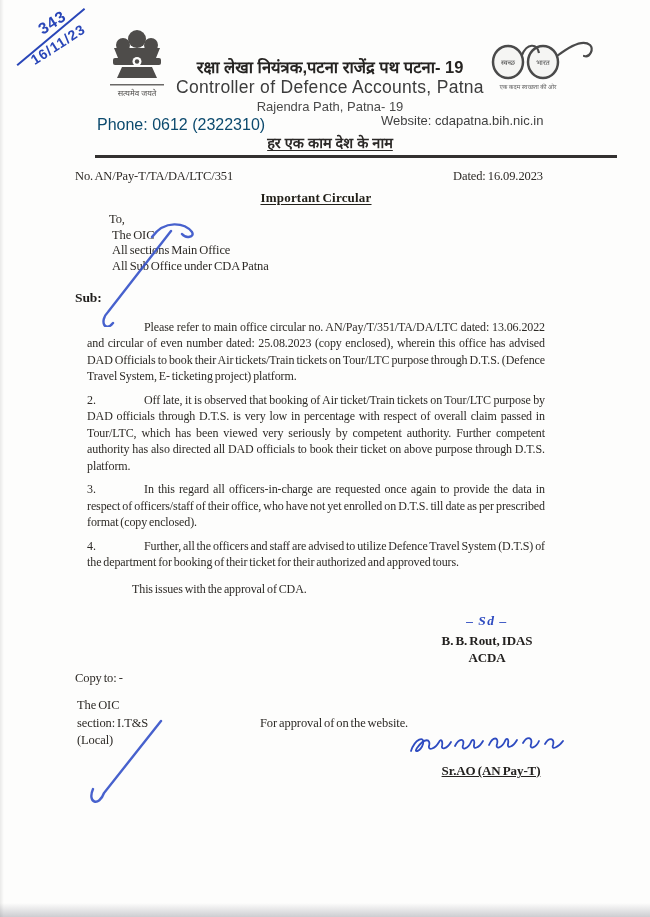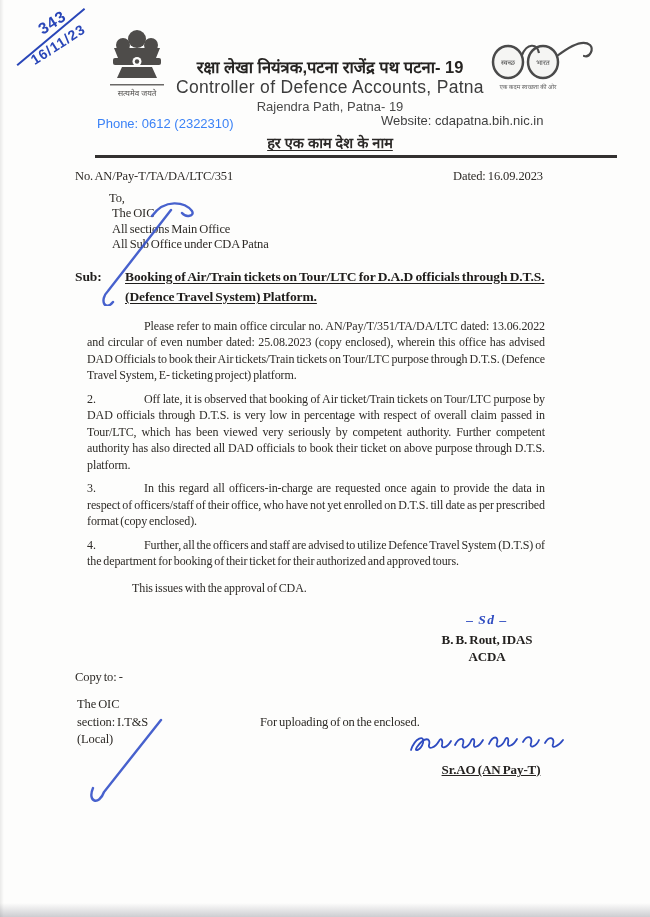--- a/index.html
+++ b/index.html
@@ -17,21 +17,21 @@
   .diary-slash{width:88px;height:2px;background:#2946b8;transform:rotate(-7deg);margin:1px 0 1px 4px;}
   .diary-date{font-size:14px;letter-spacing:1px;}
 
   .emblem{position:absolute;left:106px;top:26px;}
   .glasses{position:absolute;left:482px;top:32px;}
 
   .hdr{position:absolute;left:30px;right:20px;text-align:center;font-family:"Liberation Sans",sans-serif;}
   .hdr-hindi{top:55px;font-size:16.5px;font-weight:bold;color:#262422;}
   .hdr-eng{top:77px;font-size:17.5px;color:#3c3c3c;letter-spacing:.3px;}
   .hdr-addr{top:99px;font-size:13px;color:#4a4a4a;}
-  .hdr-phone{position:absolute;left:97px;top:116px;font-family:"Liberation Sans",sans-serif;font-size:13px;color:#3b82f6;}
+  .hdr-phone{position:absolute;left:97px;top:116px;font-family:"Liberation Sans",sans-serif;font-size:16px;color:#0c4a6e;}
   .hdr-web{position:absolute;left:381px;top:113px;font-family:"Liberation Sans",sans-serif;font-size:13px;color:#3f3f3f;}
   .hdr-slogan{top:132px;font-size:14.5px;font-weight:bold;color:#2b2927;
          text-decoration:underline;text-underline-offset:2px;}
   .divider{position:absolute;left:95px;right:33px;top:155px;height:2.5px;background:#333130;}
 
   
   .doc-flow{position:absolute;top:168px;left:75px;width:482px;
          font-size:12px;line-height:16.5px;letter-spacing:-.1px;word-spacing:-1px;}
   .ref-row{display:flex;justify-content:space-between;font-size:12.5px;}
   .ref-date{padding-right:14px;}
@@ -106,34 +106,34 @@
   <div class="hdr hdr-slogan" style="position:absolute;">हर एक काम देश के नाम</div>
   <div class="divider"></div>
 
   <div class="doc-flow">
 
     <div class="ref-row">
       <span>No. AN/Pay-T/TA/DA/LTC/351</span>
       <span class="ref-date">Dated: 16.09.2023</span>
     </div>
 
+    <div class="circ-title">Important Circular</div>
 
     <div class="to-block">
       <div class="salutation">To,</div>
       <div class="addr-line">The OIC</div>
       <div class="addr-line">All sections Main Office</div>
       <div class="addr-line">All Sub Office under CDA Patna</div>
       <svg class="tick1" width="122" height="116" viewBox="0 0 122 116">
         <path d="M16 112 C8 122 2 110 11 101 L74 20 M55 26 C68 8 88 12 95 21 C98 26 89 28 85 23" fill="none" stroke="#3350c8" stroke-width="2.4" stroke-linecap="round" opacity=".9"></path>
       </svg>
     </div>
 
     <div class="subject">
       <span class="subject-label">Sub:</span>
-      <span class="subject-text">Booking of Air/Train tickets on Tour/LTC for D.A.D officials through D.T.S. (Defence Travel System) Platform.</span>
     </div>
 
     <div class="paras">
       <p class="para indent">
         <span>Please refer to main office circular no. AN/Pay/T/351/TA/DA/LTC dated: 13.06.2022 and circular of even number dated: 25.08.2023 (copy enclosed), wherein this office has advised DAD Officials to book their Air tickets/Train tickets on Tour/LTC purpose through D.T.S. (Defence Travel System, E- ticketing project) platform.</span>
       </p>
       <p class="para">
         <span class="pnum">2.</span><span>Off late, it is observed that booking of Air ticket/Train tickets on Tour/LTC purpose by DAD officials through D.T.S. is very low in percentage with respect of overall claim passed in Tour/LTC, which has been viewed very seriously by competent authority. Further competent authority has also directed all DAD officials to book their ticket on above purpose through D.T.S. platform.</span>
       </p>
       <p class="para">
@@ -156,21 +156,21 @@
 
     <div class="copy-row">
       <div class="copy-recipients">
         <div>The OIC</div>
         <div>section: I.T&amp;S</div>
         <div>(Local)</div>
       </div>
       <svg class="tick2" width="90" height="94" viewBox="0 0 90 94">
         <path d="M10 78 C4 92 16 96 21 82 L78 10" fill="none" stroke="#3350c8" stroke-width="2.4" stroke-linecap="round" opacity=".9"></path>
       </svg>
-      <div class="copy-note">For uploading of on the enclosed.</div>
+      <div class="copy-note">For approval of on the website.</div>
       <svg class="scribble" width="168" height="32" viewBox="0 0 168 32">
         <path d="M6 22 C10 10 20 6 18 15 C16 22 8 25 12 19 C20 8 26 10 24 17 C23 22 30 20 34 13 C36 9 38 12 37 17 C36 21 42 20 46 13 M50 17 C54 9 60 9 58 16 C56 22 63 20 66 13 C68 9 70 11 69 16 C68 21 74 19 78 12 M84 16 C88 7 94 8 92 15 C90 21 97 19 100 12 C102 8 104 10 103 15 C102 20 108 18 112 11 M118 14 C122 7 128 8 126 15 C124 21 131 19 134 12 M140 15 C144 8 150 9 148 16 C146 21 153 19 158 12" fill="none" stroke="#2e4bc0" stroke-width="1.8" stroke-linecap="round"></path>
       </svg>
       <div class="copy-sig-desig">Sr.AO (AN Pay-T)</div>
     </div>
 
   </div>
 </div>
 
 </body></html>

